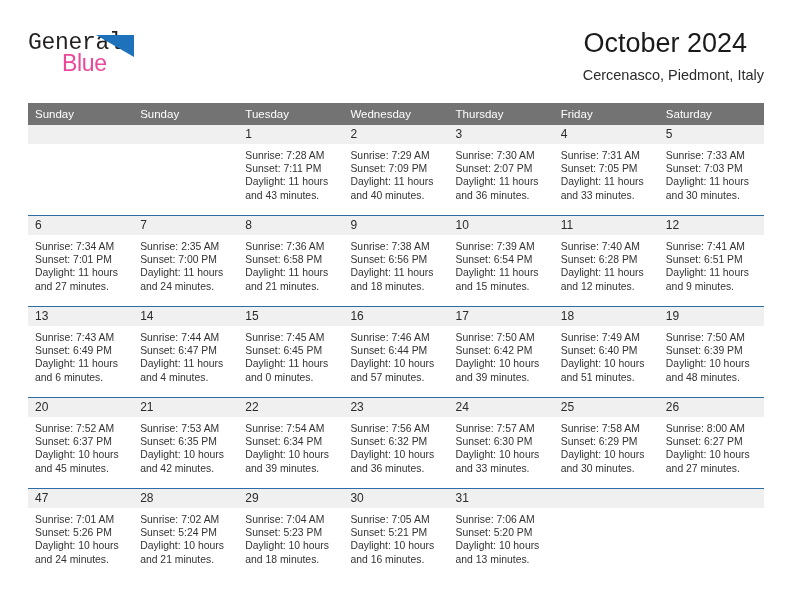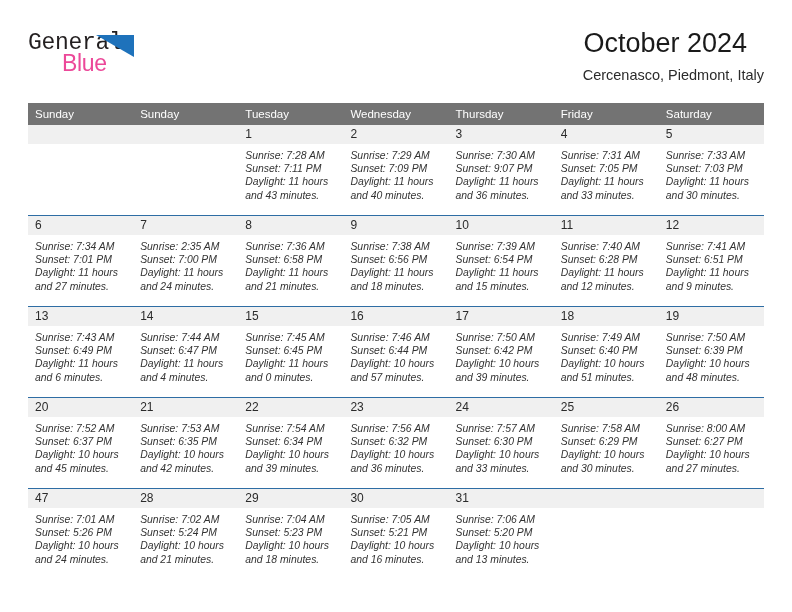--- a/index.html
+++ b/index.html
@@ -128,21 +128,20 @@
     padding: 1px 0 0 7px;
     font-size: 12px;
     color: #2b2b2b;
     line-height: 17px;
   }
   .daylines {
     padding: 5px 6px 0 7px;
     font-size: 10.4px;
     color: #333333;
     line-height: 13.2px;
-    font-style: italic;
   }
   .daylines div { white-space: nowrap; }
   .daycell.empty .daylines { visibility: hidden; }
   .daycell.empty .daynum-band { color: transparent; }
 </style>
 </head>
 <body>
 
 <div class="page">
 
@@ -221,21 +220,21 @@
                 <div>Daylight: 11 hours</div>
                 <div>and 40 minutes.</div>
               </div>
             </div>
           </td>
           <td>
             <div class="daycell">
               <div class="daynum-band">3</div>
               <div class="daylines">
                 <div>Sunrise: 7:30 AM</div>
-                <div>Sunset: 9:07 PM</div>
+                <div>Sunset: 2:07 PM</div>
                 <div>Daylight: 11 hours</div>
                 <div>and 36 minutes.</div>
               </div>
             </div>
           </td>
           <td>
             <div class="daycell">
               <div class="daynum-band">4</div>
               <div class="daylines">
                 <div>Sunrise: 7:31 AM</div>

